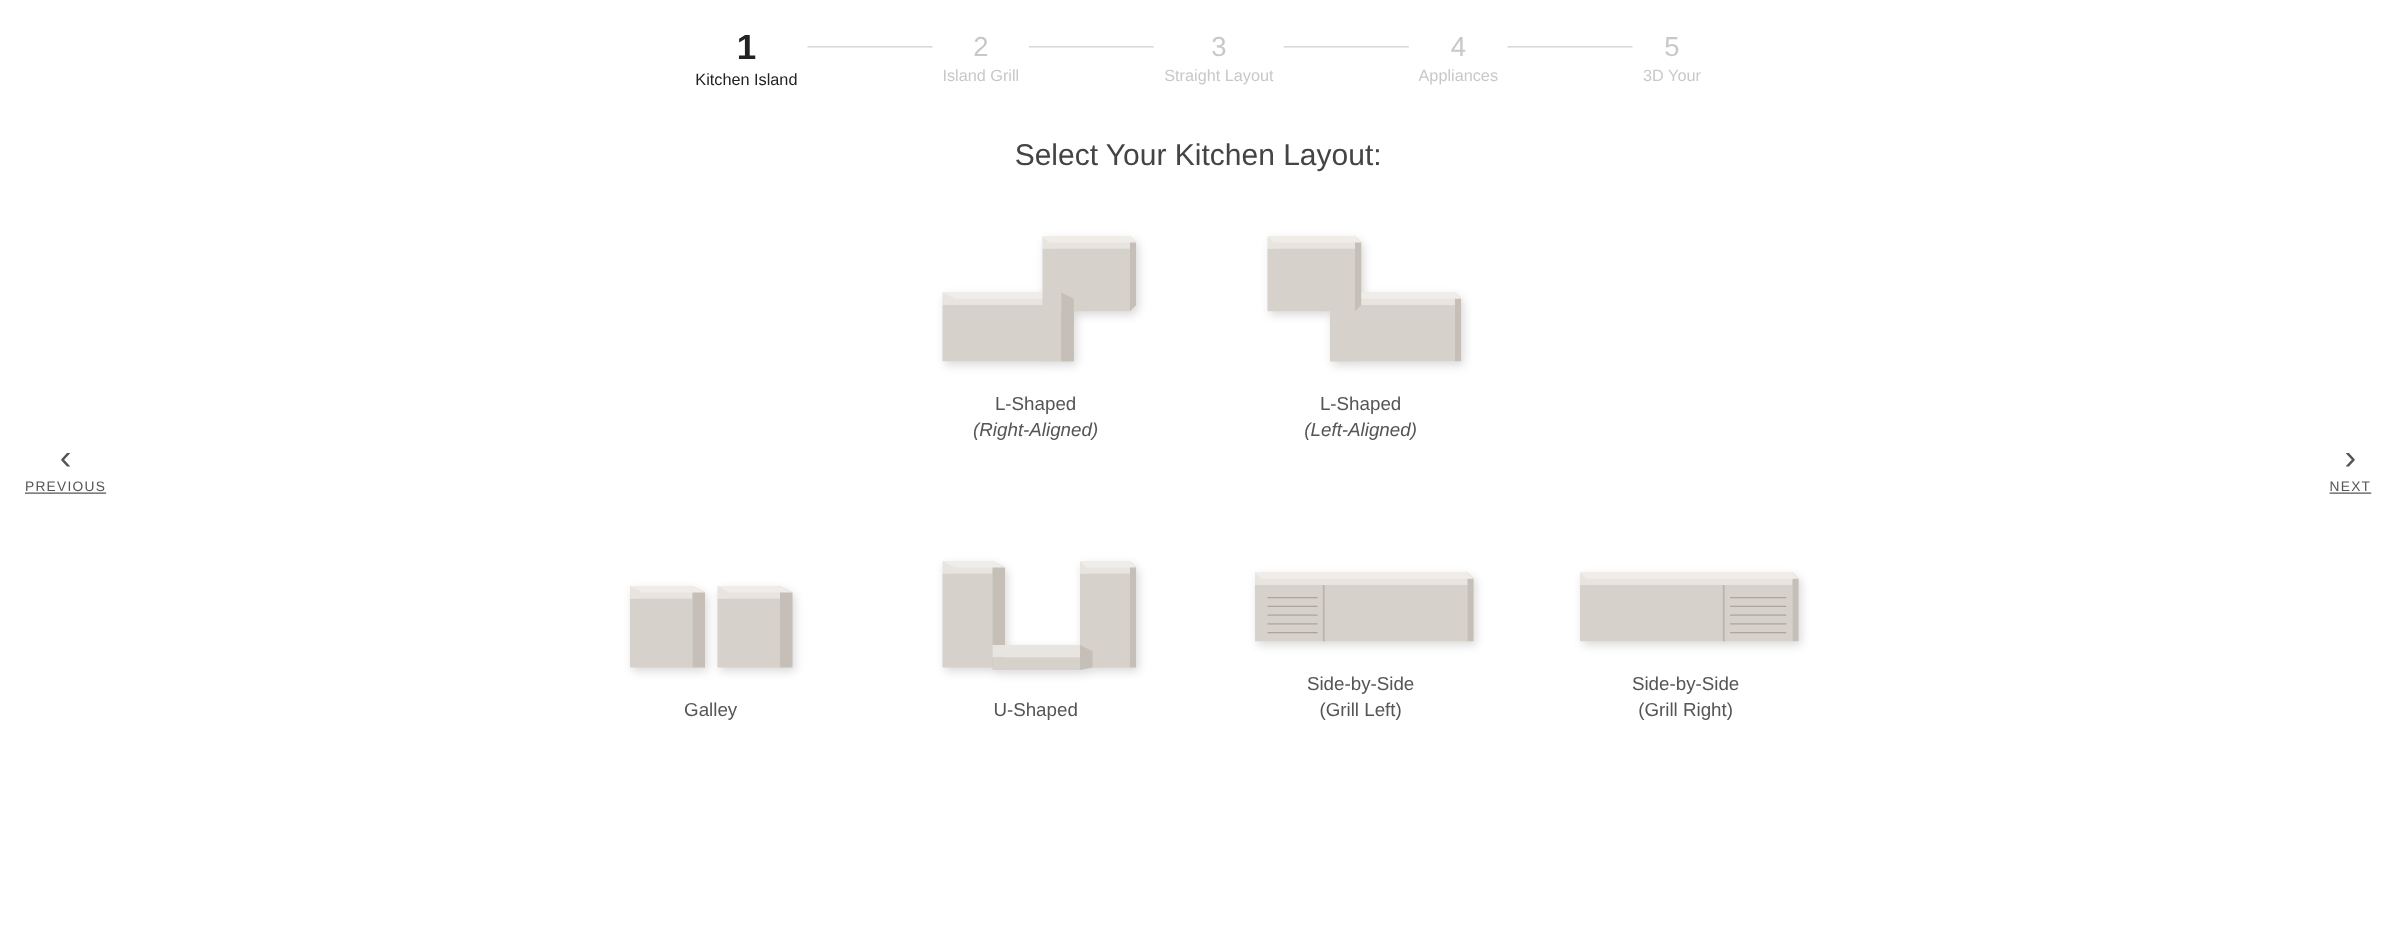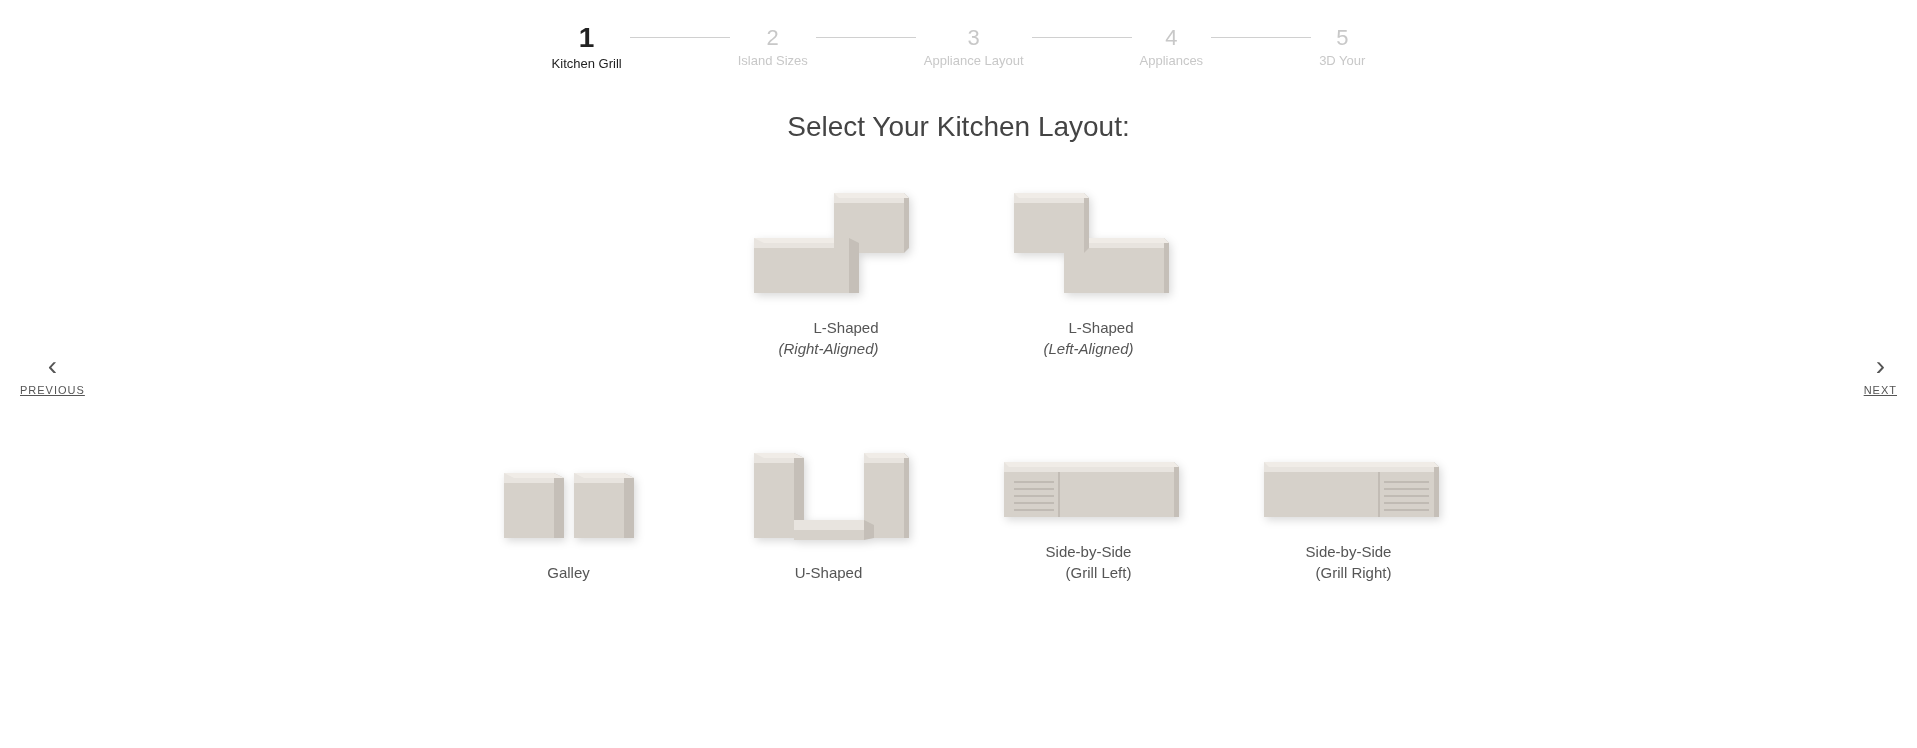--- a/index.html
+++ b/index.html
@@ -78,21 +78,21 @@
       width: 100px;
       height: 1px;
       background: #d0d0d0;
       margin: 0 8px;
       margin-bottom: 20px;
     }
 
     
     .page-title {
       text-align: center;
-      font-size: 28px;
+      font-size: 24px;
       font-weight: 400;
       color: #444;
       margin-top: 24px;
       margin-bottom: 40px;
     }
 
     
     .layout-grid {
       display: flex;
       flex-direction: column;
@@ -109,21 +109,21 @@
     .layout-item {
       display: flex;
       flex-direction: column;
       align-items: center;
       cursor: pointer;
       width: 180px;
     }
     .layout-item-label {
       font-size: 15px;
       color: #555;
-      text-align: right;
+      text-align: center;
       margin-top: 14px;
       line-height: 1.4;
     }
 
     
     .shape-container {
       height: 120px;
       display: flex;
       align-items: flex-end;
       justify-content: center;
@@ -144,33 +144,33 @@
 
 <div class="nav-arrow right">
   <span class="arrow-icon">›</span>
   <span class="nav-label">NEXT</span>
 </div>
 
 <div class="stepper">
 
   <div class="step">
     <span class="step-number">1</span>
-    <span class="step-label">Kitchen Grill</span>
+    <span class="step-label">Kitchen Island</span>
   </div>
   <div class="step-line"></div>
 
   <div class="step">
     <span class="step-number inactive">2</span>
-    <span class="step-label inactive">Island Sizes</span>
+    <span class="step-label inactive">Island Grill</span>
   </div>
   <div class="step-line"></div>
 
   <div class="step">
     <span class="step-number inactive">3</span>
-    <span class="step-label inactive">Appliance Layout</span>
+    <span class="step-label inactive">Straight Layout</span>
   </div>
   <div class="step-line"></div>
 
   <div class="step">
     <span class="step-number inactive">4</span>
     <span class="step-label inactive">Appliances</span>
   </div>
   <div class="step-line"></div>
 
   <div class="step">

